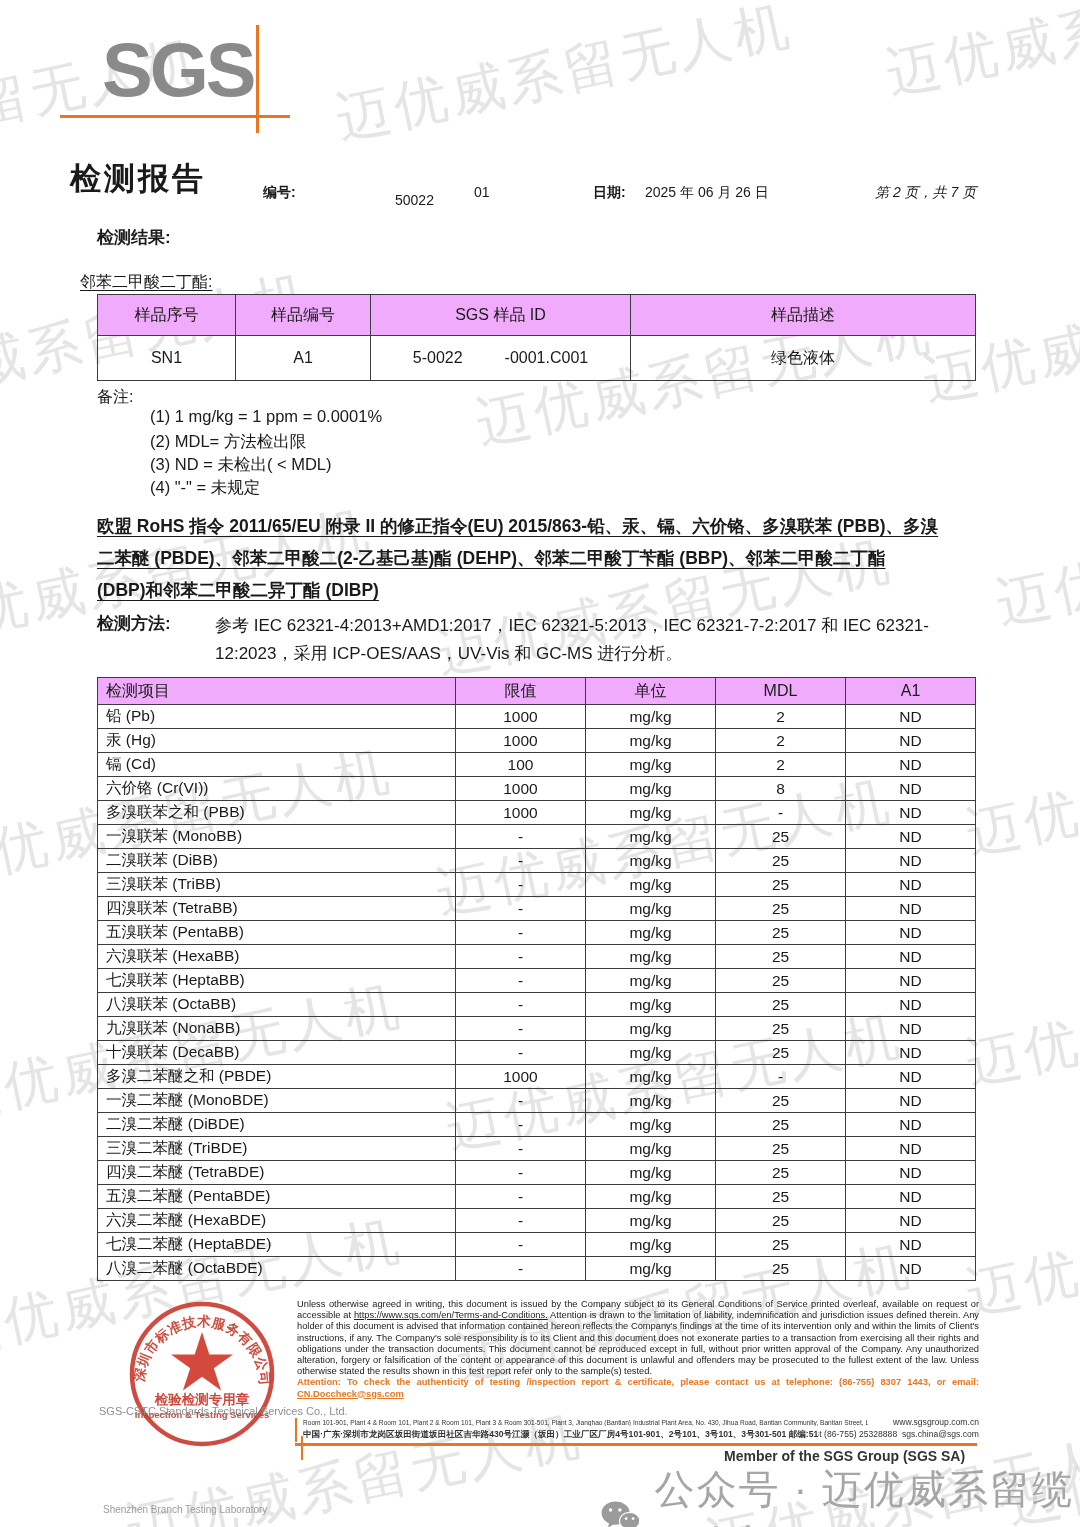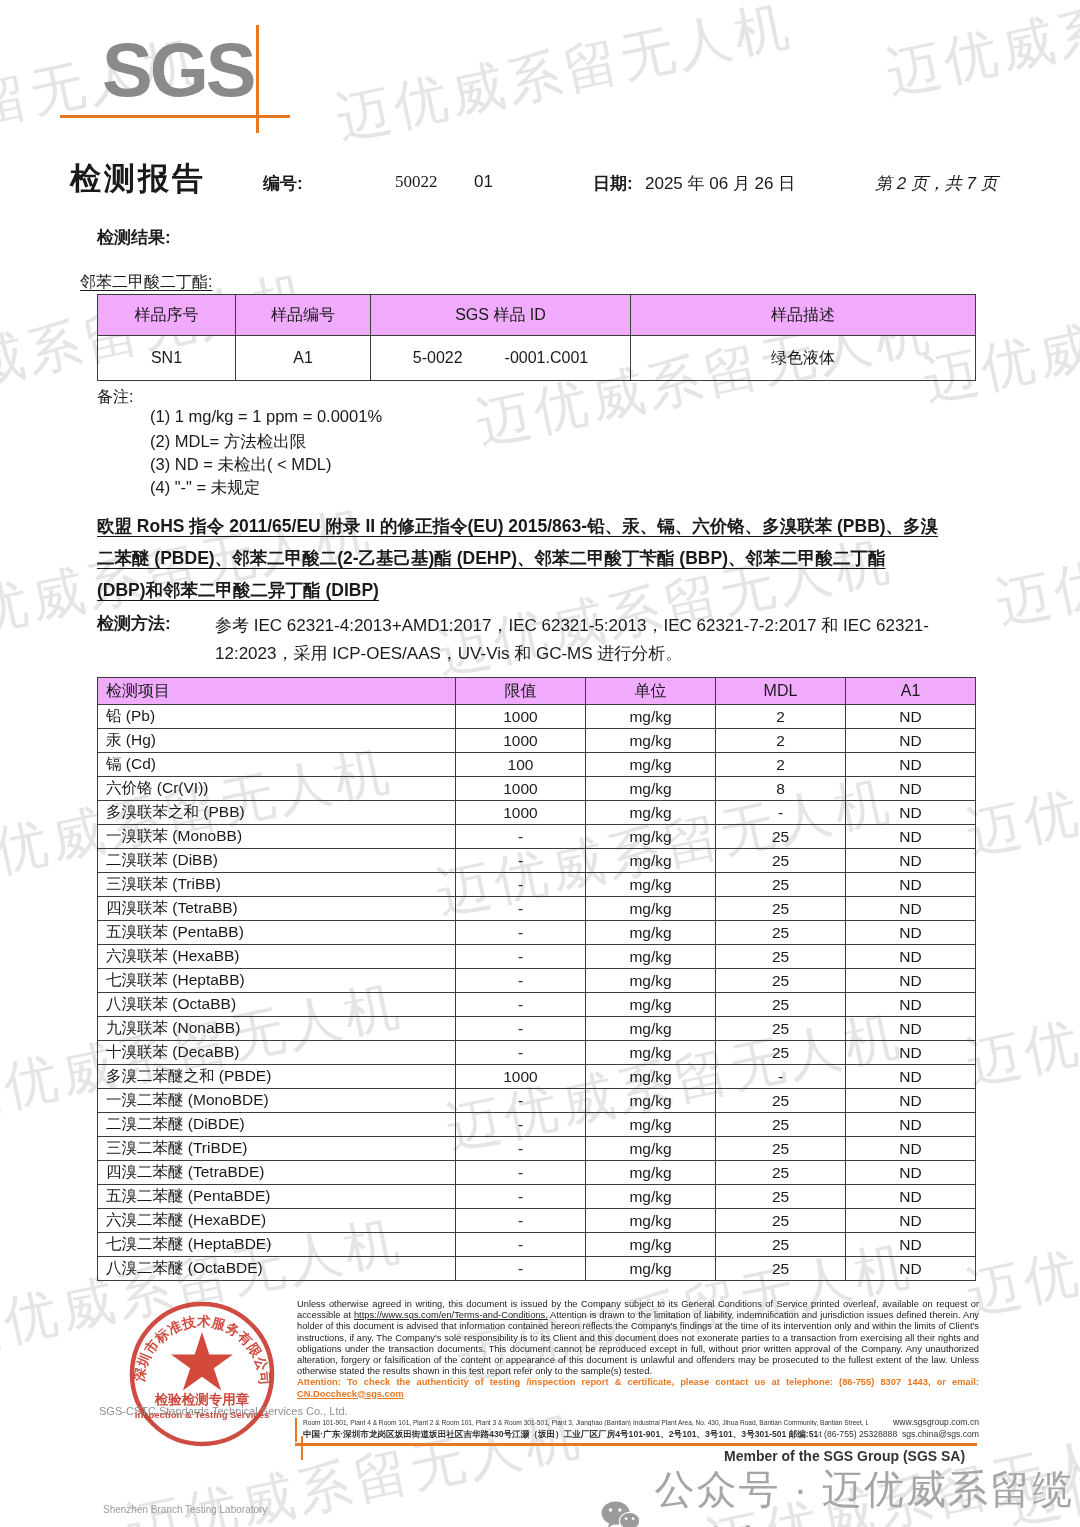--- a/index.html
+++ b/index.html
@@ -28,21 +28,21 @@
   
   .sgs-logo{
     left:102px;top:26px;
     font-size:76px;font-weight:900;letter-spacing:-3px;
     color:#8a8a8a;
   }
   .logo-hline{left:60px;top:115px;width:230px;height:3px;background:#e87722;}
   .logo-vline{left:256px;top:25px;width:3px;height:108px;background:#e87722;}
   
   .report-title{left:70px;top:158px;font-size:31px;font-weight:bold;letter-spacing:3px;}
-  .hdr{font-size:17px;}
+  .hdr{font-size:14px;margin-top:12px;}
   .hdr-b{font-weight:bold;}
   
   .results-heading{left:97px;top:226px;font-size:17px;font-weight:bold;}
   .appearance-heading{left:80px;top:272px;font-size:16px;text-decoration:underline;text-underline-offset:3px;}
   
   table{border-collapse:collapse;table-layout:fixed;}
   .doc-table td,.doc-table th{
     border:1.5px solid #3c3c3c;
     font-size:16px;font-weight:normal;
     text-align:center;vertical-align:middle;
@@ -118,21 +118,21 @@
     </div>
 
   <div id="content">
 
     <div class="abs sgs-logo">SGS</div>
     <div class="abs logo-hline"></div>
     <div class="abs logo-vline"></div>
 
     <div class="abs report-title">检测报告</div>
     <div class="abs hdr hdr-b" style="left:263px;top:172px;">编号:</div>
-    <div class="abs hdr" style="left:395px;top:172px;font-family:Liberation Serif, serif;">50022</div>
+    <div class="abs hdr" style="left:395px;top:180px;">50022</div>
     <div class="abs hdr" style="left:474px;top:172px;">01</div>
     <div class="abs hdr hdr-b" style="left:593px;top:172px;">日期:</div>
     <div class="abs hdr" style="left:645px;top:172px;">2025 年 06 月 26 日</div>
     <div class="abs hdr" style="left:875px;top:172px;font-style:italic;">第 2 页，共 7 页</div>
 
     <div class="abs results-heading">检测结果:</div>
     <div class="abs appearance-heading">邻苯二甲酸二丁酯:</div>
 
     <table id="sample-table" class="abs doc-table">
       <colgroup>

